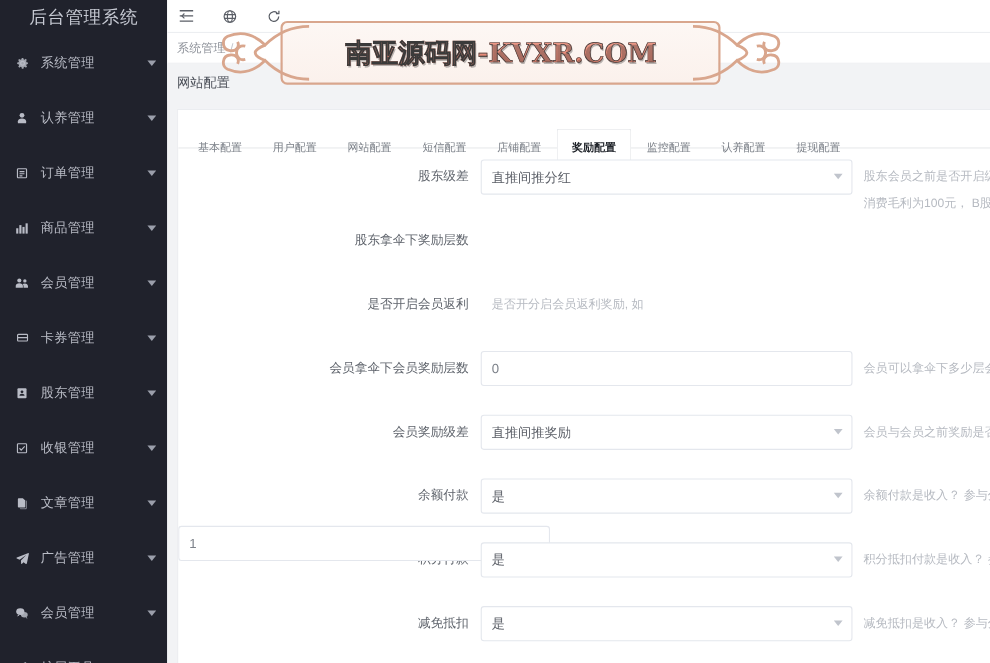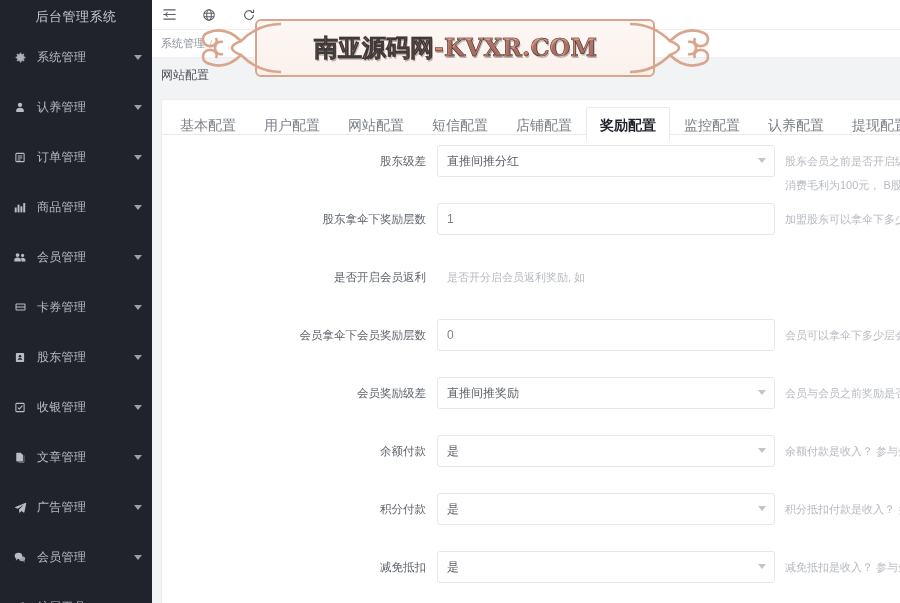--- a/index.html
+++ b/index.html
@@ -17,21 +17,21 @@
     width: 152px; height: 603px;
     background: #20222c;
     flex: 0 0 152px;
     overflow: hidden;
     position: relative;
   }
   .sidebar-brand {
     height: 28px; line-height: 28px;
     text-align: center;
     color: #c6c9d2;
-    font-size: 13px;
+    font-size: 16px;
     letter-spacing: 0.5px;
     font-weight: 500;
     padding-top: 3px;
   }
   .sidebar-menu { margin-top: 4px; }
   .menu-item {
     height: 50px;
     display: flex; align-items: center;
     padding: 0 10px 0 12px;
     color: #b9bcc6;
@@ -111,26 +111,26 @@
   .tabs {
     height: 35px;
     border-bottom: 1px solid #e8eaec;
     display: flex; align-items: flex-end;
     padding-left: 4px;
     background: #fff;
   }
   .tab {
     height: 34px; line-height: 34px;
     padding: 0 13px;
-    font-size: 14px;
+    font-size: 10px;
     color: #7a7f87;
     cursor: pointer;
     border: 1px solid transparent;
     border-bottom: none;
-    position: relative; top: 7px;
+    position: relative; top: 17px;
     white-space: nowrap;
   }
   .tab.active {
     color: #1f2329;
     font-weight: bold;
     background: #ffffff;
     border-color: #e8eaec;
     border-top: 1px solid #e8eaec;
     border-radius: 2px 2px 0 0;
   }
@@ -423,21 +423,21 @@
           <div class="form-control">
             <div class="inp">直推间推分红</div>
             <span class="sel-caret"></span>
           </div>
           <div class="form-help">
             <span>股东会员之前是否开启级差奖</span>
             <span class="l2">消费毛利为100元， B股东拿</span>
           </div>
         </div>
 
-        <div class="form-row" style="height:58px;">
+        <div class="form-row" style="height:58px;flex-direction:column;">
           <div class="form-label">股东拿伞下奖励层数</div>
           <div class="form-control">
             <div class="inp plain">1</div>
           </div>
           <div class="form-help">
             <span>加盟股东可以拿伞下多少层注</span>
           </div>
         </div>
 
         <div class="form-row">

